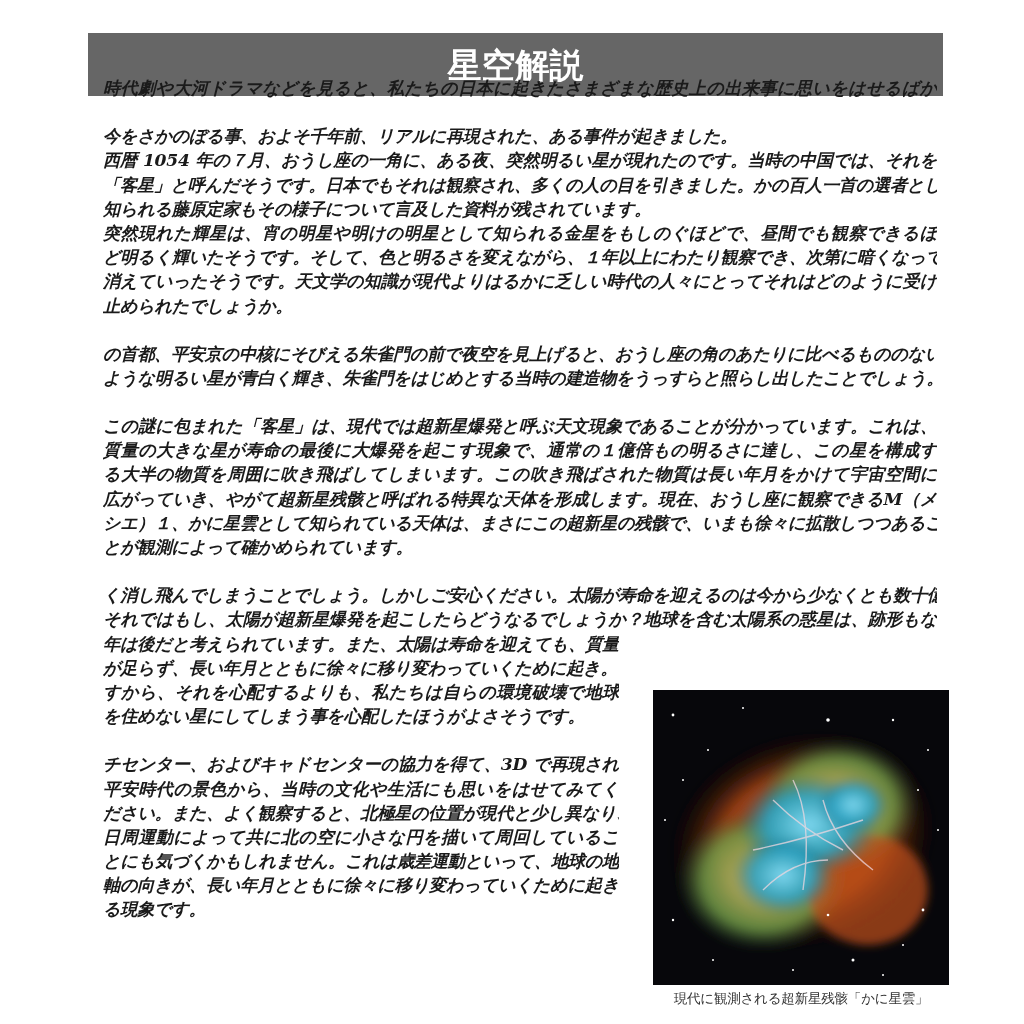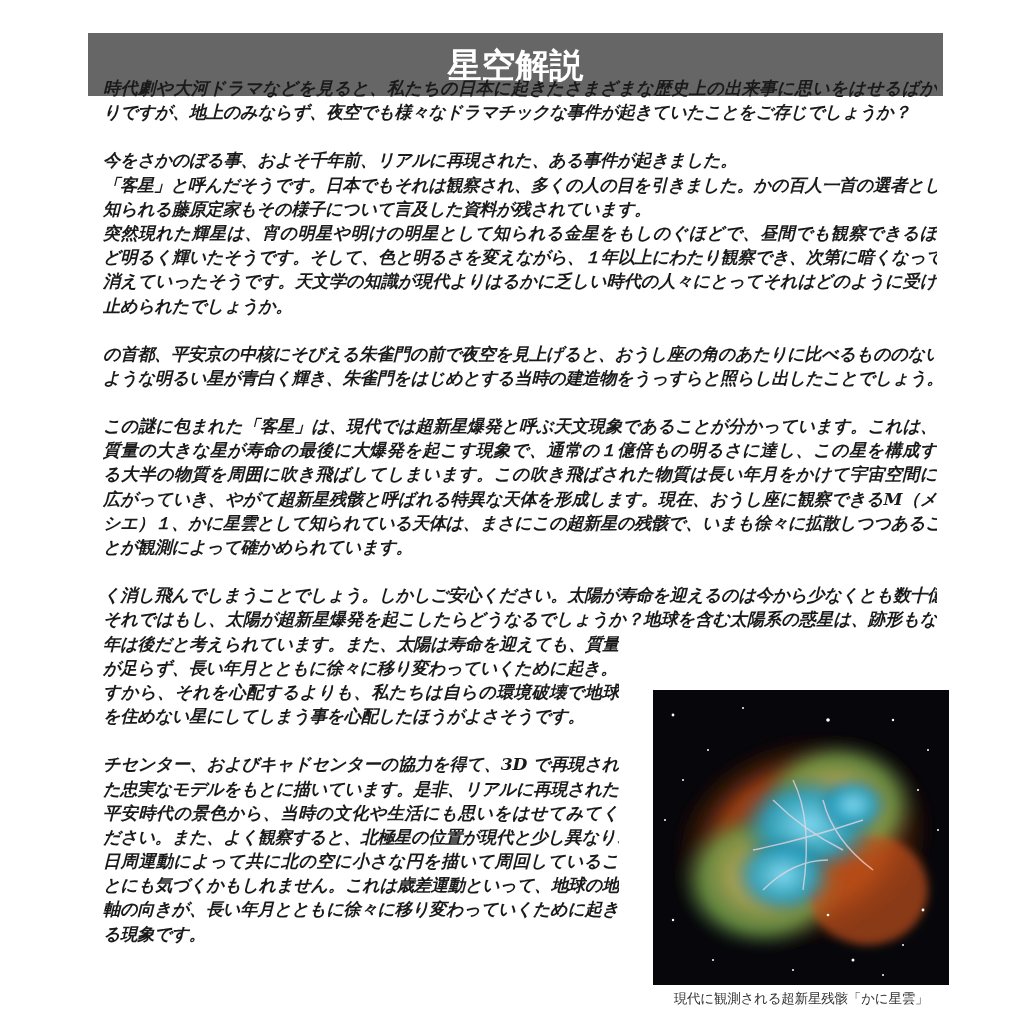--- a/index.html
+++ b/index.html
@@ -26,25 +26,25 @@
 <body>
 
 <div class="title-bar">
   <span class="title-text">星空解説</span>
 </div>
 
 <div class="body">
 
   <div class="para">
     <span class="line">時代劇や大河ドラマなどを見ると、私たちの日本に起きたさまざまな歴史上の出来事に思いをはせるばか</span>
-    <span class="line last">りですが、地上のみならず、夜空でも様々なドラマチックな事件が起きていたことをご存じでしょうか？</span>
   </div>
 
   <div class="para">
     <span class="line last">今をさかのぼる事、およそ千年前、リアルに再現された、ある事件が起きました。</span>
+    <span class="line">西暦 1054 年の７月、おうし座の一角に、ある夜、突然明るい星が現れたのです。当時の中国では、それを</span>
     <span class="line">「客星」と呼んだそうです。日本でもそれは観察され、多くの人の目を引きました。かの百人一首の選者として</span>
     <span class="line last">知られる藤原定家もその様子について言及した資料が残されています。</span>
     <span class="line">突然現れた輝星は、宵の明星や明けの明星として知られる金星をもしのぐほどで、昼間でも観察できるほ</span>
     <span class="line">ど明るく輝いたそうです。そして、色と明るさを変えながら、１年以上にわたり観察でき、次第に暗くなって</span>
     <span class="line">消えていったそうです。天文学の知識が現代よりはるかに乏しい時代の人々にとってそれはどのように受け</span>
     <span class="line last">止められたでしょうか。</span>
   </div>
 
   <div class="para">
     <span class="line">の首都、平安京の中核にそびえる朱雀門の前で夜空を見上げると、おうし座の角のあたりに比べるもののない</span>
@@ -66,21 +66,20 @@
     <div class="narrow">
       <span class="line">年は後だと考えられています。また、太陽は寿命を迎えても、質量</span>
       <span class="line">が足らず、長い年月とともに徐々に移り変わっていくために起き。で</span>
       <span class="line">すから、それを心配するよりも、私たちは自らの環境破壊で地球</span>
       <span class="line last">を住めない星にしてしまう事を心配したほうがよさそうです。</span>
     </div>
   </div>
 
   <div class="para narrow">
     <span class="line">チセンター、およびキャドセンターの協力を得て、3D で再現され</span>
-    <span class="line">た忠実なモデルをもとに描いています。是非、リアルに再現された</span>
     <span class="line">平安時代の景色から、当時の文化や生活にも思いをはせてみてく</span>
     <span class="line">ださい。また、よく観察すると、北極星の位置が現代と少し異なり、</span>
     <span class="line">日周運動によって共に北の空に小さな円を描いて周回しているこ</span>
     <span class="line">とにも気づくかもしれません。これは歳差運動といって、地球の地</span>
     <span class="line">軸の向きが、長い年月とともに徐々に移り変わっていくために起き</span>
     <span class="line last">る現象です。</span>
   </div>
 </div>
 
 <div class="figure">

